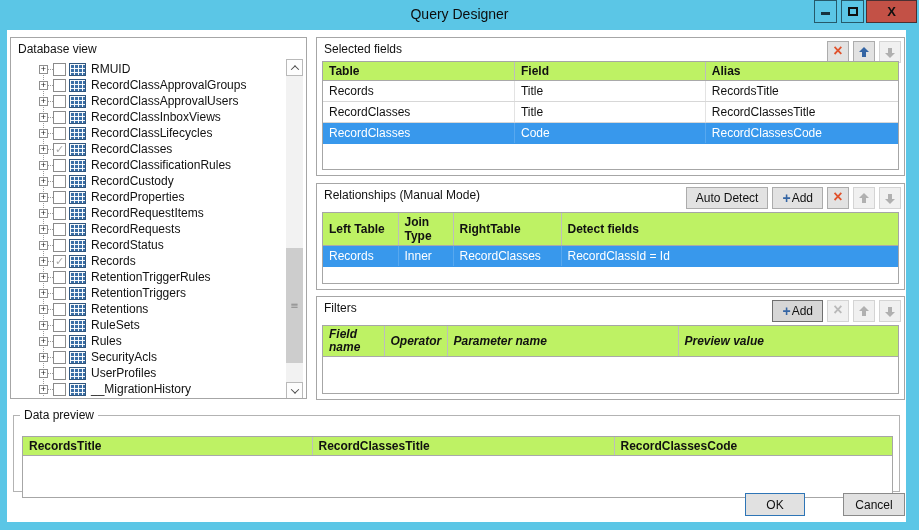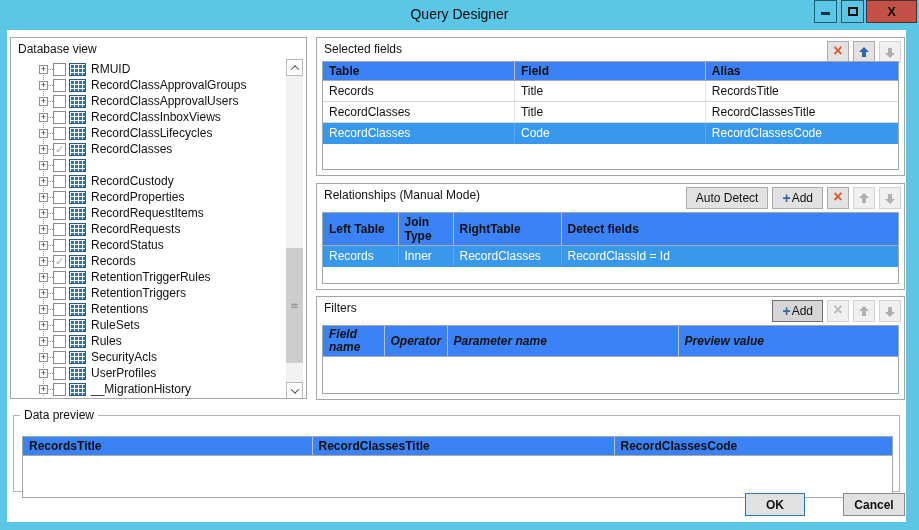--- a/index.html
+++ b/index.html
@@ -37,21 +37,21 @@
   .arr::after { content:""; position:absolute; left:3px; top:5px; width:4px; height:5px; background:#3465a4; }
   .arr.down { transform:rotate(180deg); }
   .disabled .arr::before { border-bottom-color:#b0b0b0; }
   .disabled .arr::after { background:#b0b0b0; }
   .plus { color:#3465a4; font-weight:bold; font-size:14px; margin-right:1px; line-height:1; }
 
   
   .tablebox { position:absolute; border:1px solid #a6a6a6; background:#fff; overflow:hidden; }
   table.grid { border-collapse:collapse; table-layout:fixed; width:100%; font-size:12px; }
   table.grid th { font-weight:bold; text-align:left; padding:2px 6px; height:18px;
-                  border-right:1px solid #bdbdbd; border-bottom:1px solid #a9a9a9; background:#3b82f6; color:#111;
+                  border-right:1px solid #bdbdbd; border-bottom:1px solid #a9a9a9; background:#bef264; color:#111;
                   vertical-align:middle; }
   table.grid th:last-child, table.grid td:last-child { border-right:none; }
   table.grid td { padding:2px 6px; height:21px; border-right:1px solid #e3e3e3;
                   border-bottom:1px solid #d7d7d7; color:#111; overflow:hidden; white-space:nowrap; }
   table.grid tr.sel td { background:#3898ec; color:#fff; border-right-color:#57a8ef; border-bottom-color:#3898ec; }
 
   
   .db-panel { left:3px; top:7px; width:297px; height:362px; overflow:hidden; }
   .tree { position:absolute; left:0; top:23px; right:22px; bottom:0; overflow:hidden; }
   .treeline { position:absolute; left:32px; top:5px; height:330px; border-left:1px dotted #9a9a9a; }
@@ -91,21 +91,21 @@
   .fil-box th { height:28px; white-space:normal; line-height:13px; }
 
   
   fieldset.preview { position:absolute; left:6px; top:378px; width:887px; height:84px;
                      border:1px solid #b3b3b3; padding:0; }
   fieldset.preview legend { font-size:12px; margin-left:6px; padding:0 4px; color:#111; }
   .dp-box { position:absolute; left:8px; right:6px; top:14px; height:62px; }
 
   
   .footbtn { position:absolute; height:23px; background:#e1e1e1; border:1px solid #8a8a8a;
-             font-size:12px; color:#111; display:flex; align-items:center; justify-content:center; cursor:default;font-weight:bold; }
+             font-size:12px; color:#111; display:flex; align-items:center; justify-content:center; cursor:default; }
   .ok { left:738px; top:463px; width:60px; border:1px solid #2e75b6; }
   .cancel { left:836px; top:463px; width:62px; }
 </style>
 </head>
 <body>
 
 <div class="frame">
 
   <div class="titlebar">
     <span class="title-text">Query Designer</span>
@@ -168,20 +168,21 @@
               <span class="chk">✓</span>
             </span>
             <span class="tbl-icon"></span>
             <span class="tlabel">RecordClasses</span>
           </div>
           <div class="trow">
             <span class="expander">+</span>
             <span class="conn"></span>
             <span class="cbx"></span>
             <span class="tbl-icon"></span>
+            <span class="tlabel">RecordClassificationRules</span>
           </div>
           <div class="trow">
             <span class="expander">+</span>
             <span class="conn"></span>
             <span class="cbx"></span>
             <span class="tbl-icon"></span>
             <span class="tlabel">RecordCustody</span>
           </div>
           <div class="trow">
             <span class="expander">+</span>

